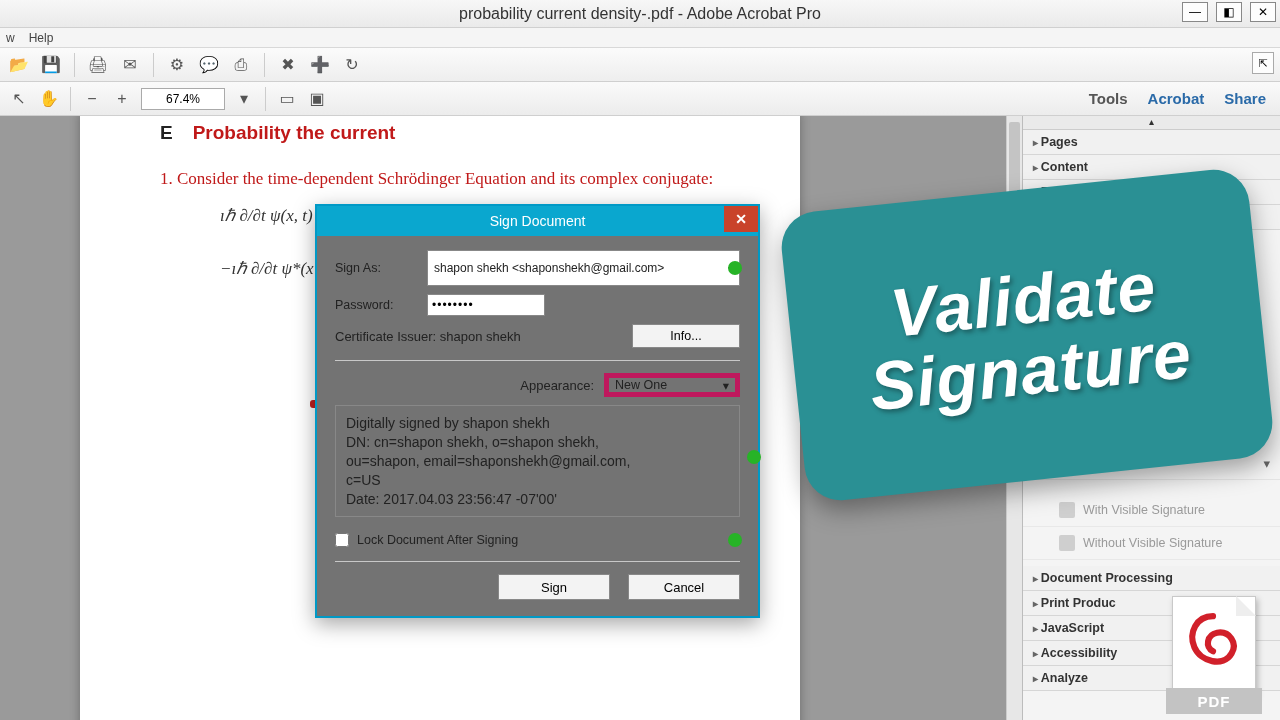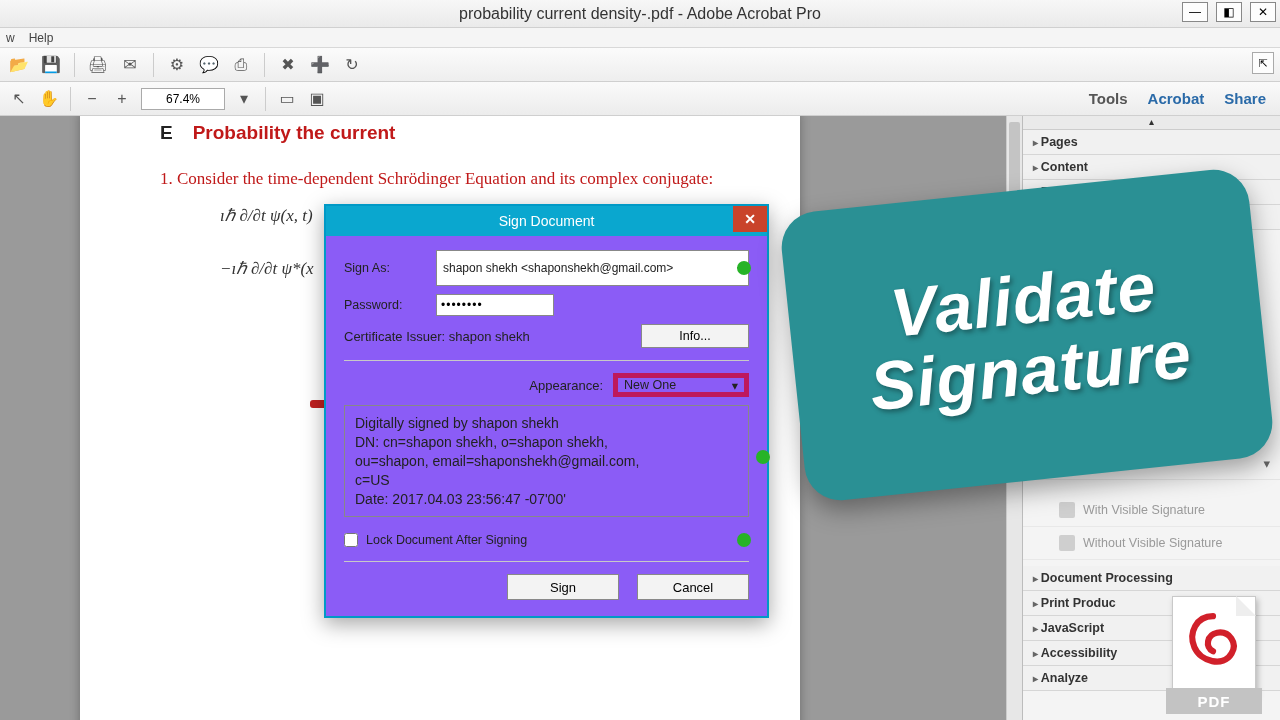--- a/index.html
+++ b/index.html
@@ -42,21 +42,21 @@
 
 .side { width:258px; background:#f4f4f4; border-left:1px solid #bcbcbc; font-size:13px; color:#333;}
 .side .scroll-up { height:14px; background:#eaeaea; border-bottom:1px solid #ccc; text-align:center; font-size:10px; line-height:12px;}
 .side .cat { padding:5px 10px; border-bottom:1px solid #d6d6d6; background:#f1f1f1; cursor:pointer; font-weight:600; font-size:12.5px;}
 .side .cat::before { content:"▸ "; color:#666; font-size:10px;}
 .side .sub { padding:8px 6px 8px 36px; color:#9a9a9a; font-size:12.5px; border-bottom:1px solid #e8e8e8; display:flex; align-items:center; gap:8px;}
 .side .sub .ic { width:16px; height:16px; background:#cfcfcf; border-radius:2px;}
 .side .certify { padding:8px 10px 8px 34px; color:#666; display:flex; align-items:center; justify-content:space-between; border-bottom:1px solid #e4e4e4;}
 
 
-.dialog { position:absolute; left:324px; top:204px; width:445px; background:#8b5cf6; border:2px solid #0099c6; box-shadow:0 6px 20px rgba(0,0,0,.35); z-index:50;}
+.dialog { position:absolute; left:315px; top:204px; width:445px; background:#737373; border:2px solid #0099c6; box-shadow:0 6px 20px rgba(0,0,0,.35); z-index:50;}
 .dlg-title { height:30px; background:#0aa7cf; display:flex; align-items:center; justify-content:center; position:relative; color:#fff; font-size:14px;}
 .dlg-close { position:absolute; right:0; top:0; width:34px; height:26px; background:#c9432a; color:#fff; display:flex; align-items:center; justify-content:center; font-weight:bold; cursor:pointer;}
 .dlg-body { padding:14px 18px 16px 18px; font-size:13px; color:#222;}
 .row { display:flex; align-items:center; gap:12px; margin-bottom:8px; position:relative;}
 .row label{ width:80px; font-size:12.5px;}
 .sel { flex:1; height:36px; border:1px solid #888; background:#fff; font-size:12px; padding:2px 6px; display:flex; align-items:center; justify-content:space-between;}
 .sel .chev{font-size:10px;}
 .pwd { width:118px; height:22px; border:1px solid #888; font-size:12px; padding:2px 4px; letter-spacing:1px;}
 .hint-dot{ width:14px; height:14px; border-radius:50%; background:#27b327; position:absolute; right:-2px;}
 .issuer-row{ display:flex; align-items:center; justify-content:space-between; margin:2px 0 12px 0;}

